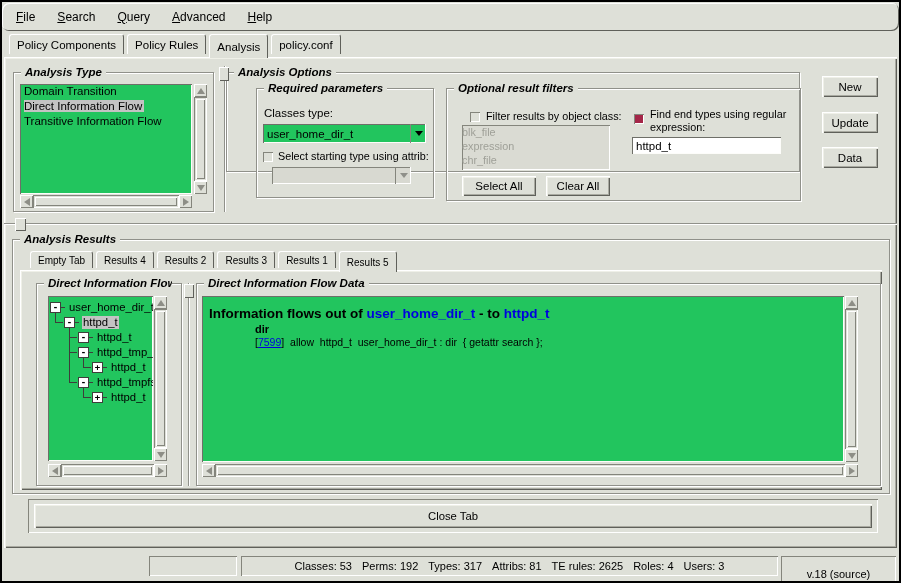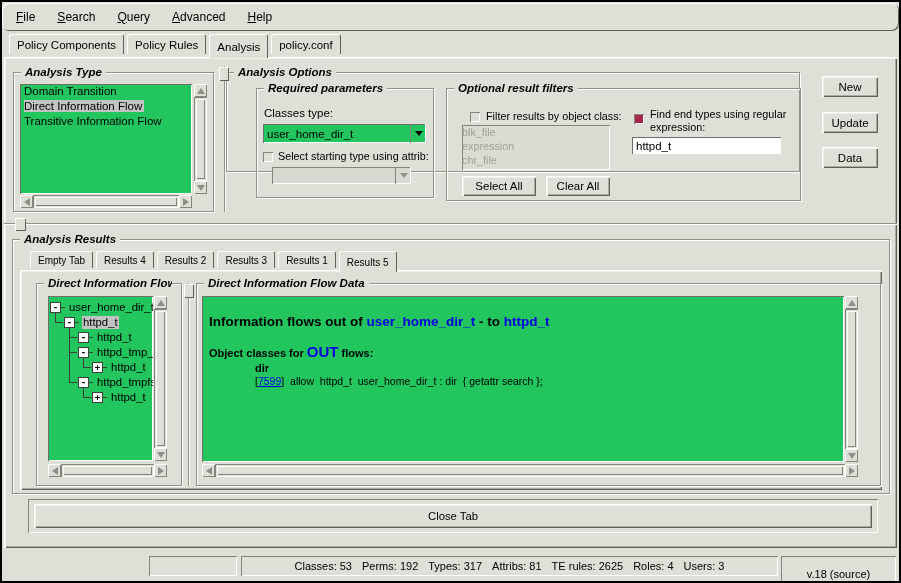--- a/index.html
+++ b/index.html
@@ -60,21 +60,21 @@
   .combo .ctext{flex:1;font-size:11.5px;padding-left:4px;white-space:nowrap;overflow:hidden;}
   .combo .cbtn{flex:0 0 16px;height:100%;display:flex;align-items:center;justify-content:center;border-left:1px solid var(--md);box-shadow:inset -1px 0 0 #fff;}
   .carrow{width:0;height:0;border-left:4px solid transparent;border-right:4px solid transparent;border-top:5px solid #000;}
   .combo.disabled{background:#d8d9d1;box-shadow:inset 1px 1px 0 var(--md),inset -1px -1px 0 #fff;}
   .combo.disabled .carrow{border-top-color:#8f908a;}
   .entry{position:absolute;border:none;outline:none;background:#fff;box-shadow:inset 1px 1px 0 #6e6f68,inset -1px -1px 0 #fdfdfa;font-size:11.5px;padding:1px 4px;}
   .sash{position:absolute;background:var(--window-bg);box-shadow:inset 1px 1px 0 #fff,inset -1px -1px 0 var(--dk);z-index:4;cursor:default;}
   .sline-v{position:absolute;width:2px;border-left:1px solid var(--ln);border-right:1px solid #fff;}
   .sline-h{position:absolute;height:2px;border-top:1px solid var(--ln);border-bottom:1px solid #fff;}
   
-  #datatext{left:202px;top:296px;width:642px;height:166px;padding:16px 7px;overflow:hidden;cursor:text;}
+  #datatext{left:202px;top:296px;width:642px;height:166px;padding:8px 7px;overflow:hidden;cursor:text;}
   .dheading{white-space:pre;font-size:13.5px;font-weight:bold;margin-top:2px;}
   .blue{color:var(--accent-blue);}
   .dsub{white-space:pre;font-size:11px;font-weight:bold;margin-top:14px;display:flex;align-items:baseline;}
   .dsub .out{font-size:15px;font-weight:bold;}
   .ddir{font-size:11px;font-weight:bold;margin-left:46px;margin-top:2px;}
   .rline{white-space:pre;font-family:"DejaVu Sans Mono",monospace;font-size:10.5px;margin-left:46px;margin-top:1px;}
   .rlink{color:var(--accent-blue);text-decoration:underline;cursor:pointer;}
   
   .scell{position:absolute;box-shadow:inset 1px 1px 0 var(--md),inset -1px -1px 0 #fff;display:flex;align-items:center;justify-content:center;font-size:11px;white-space:nowrap;}
   .scell span{margin:0 5px;}
@@ -284,21 +284,20 @@
   </div>
 
   <div class="sline-v" style="left:188px;top:283px;height:203px;"></div>
   <div class="sash" style="left:184px;top:284px;width:10px;height:14px;"></div>
 
   <div class="lf" style="left:196px;top:283px;width:685px;height:203px;">
     <span class="legend">Direct Information Flow Data</span>
   </div>
   <div class="abs white" id="datatext">
     <div class="dheading"><span>Information flows out of </span><span class="blue">user_home_dir_t</span><span> - to </span><span class="blue">httpd_t</span></div>
-    <div class="dsub"><span>Object classes for </span><span class="out blue">OUT</span><span> flows:</span></div>
     <div class="ddir">dir</div>
     <div class="rline"><span>[</span><span class="rlink">7599</span><span>]</span><span>  allow  httpd_t  user_home_dir_t : dir  { getattr search };</span></div>
   </div>
   <div class="vsb" style="left:845px;top:296px;height:166px;">
     <div class="sbb">
         <i class="tri up"></i>
       </div>
     <div class="sbt">
         <div class="sbs"></div>
       </div>

